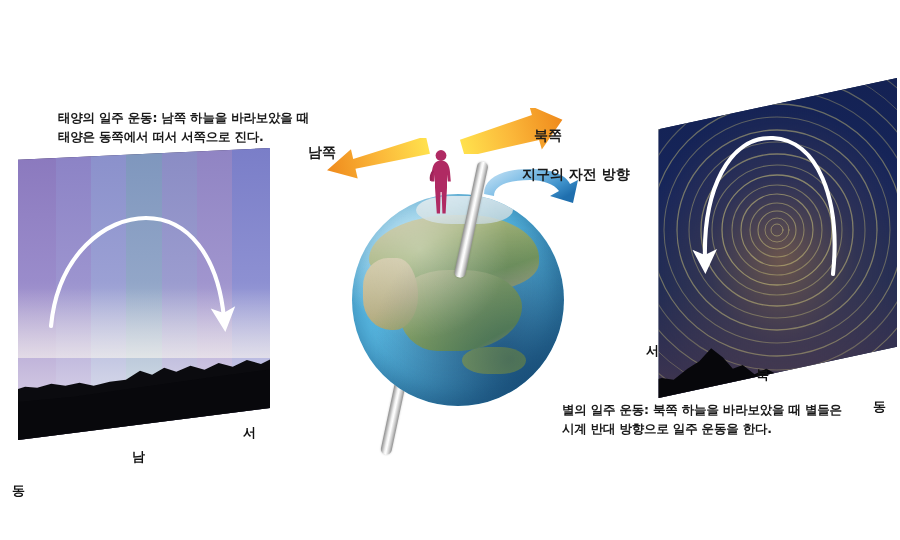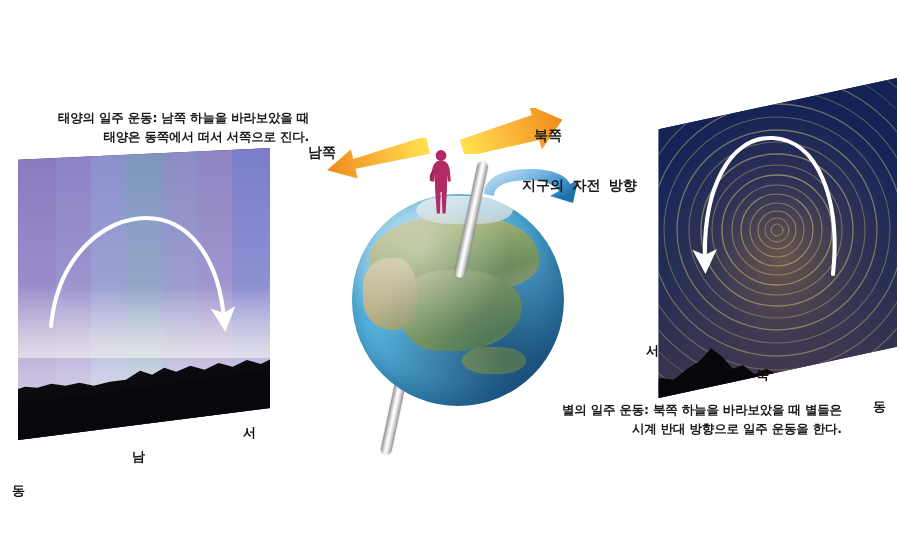--- a/index.html
+++ b/index.html
@@ -8,21 +8,20 @@
     padding: 0;
     background: #ffffff;
   }
   #stage {
     position: relative;
     width: 900px;
     height: 540px;
     background: #ffffff;
     overflow: hidden;
     font-family: "DejaVu Sans", "Liberation Sans", sans-serif;
-    text-align: right;
   }
 
   
   .caption {
     position: absolute;
     font-size: 12.5px;
     line-height: 1.55;
     color: #1a1a1a;
     font-weight: 700;
     letter-spacing: -0.2px;
@@ -270,21 +269,21 @@
           <stop offset="0%" stop-color="#cfe7f7"></stop>
           <stop offset="40%" stop-color="#87c2e8"></stop>
           <stop offset="78%" stop-color="#3f92cb"></stop>
           <stop offset="100%" stop-color="#1f6fae"></stop>
         </linearGradient>
       </defs>
       <path d="M4,36 C4,20 22,11 50,11 C72,11 86,17 90,26
                L98,22 L93,45 L70,38 L79,33
                C74,26 63,22 50,22 C27,22 14,28 14,38 Z" fill="url(#rotGrad)"></path>
     </svg>
-    <div class="arrowlabel" style="left:192px; top:67px;font-family:Liberation Mono, monospace;">지구의 자전 방향</div>
+    <div class="arrowlabel" style="left:192px; top:56px;">지구의 자전 방향</div>
   </div>
 
   <div id="right-panel-wrap">
     <div id="right-panel">
       <div id="right-sky"></div>
 
       <svg viewBox="0 0 242 320" preserveAspectRatio="none" style="position:absolute;inset:0;width:100%;height:100%;">
         <g fill="none" stroke="#c4bc78" stroke-linecap="round">
           <circle cx="122" cy="152" r="6" stroke-width="1.0" opacity="0.55"></circle>
           <circle cx="122" cy="152" r="12" stroke-width="1.0" opacity="0.50"></circle>

